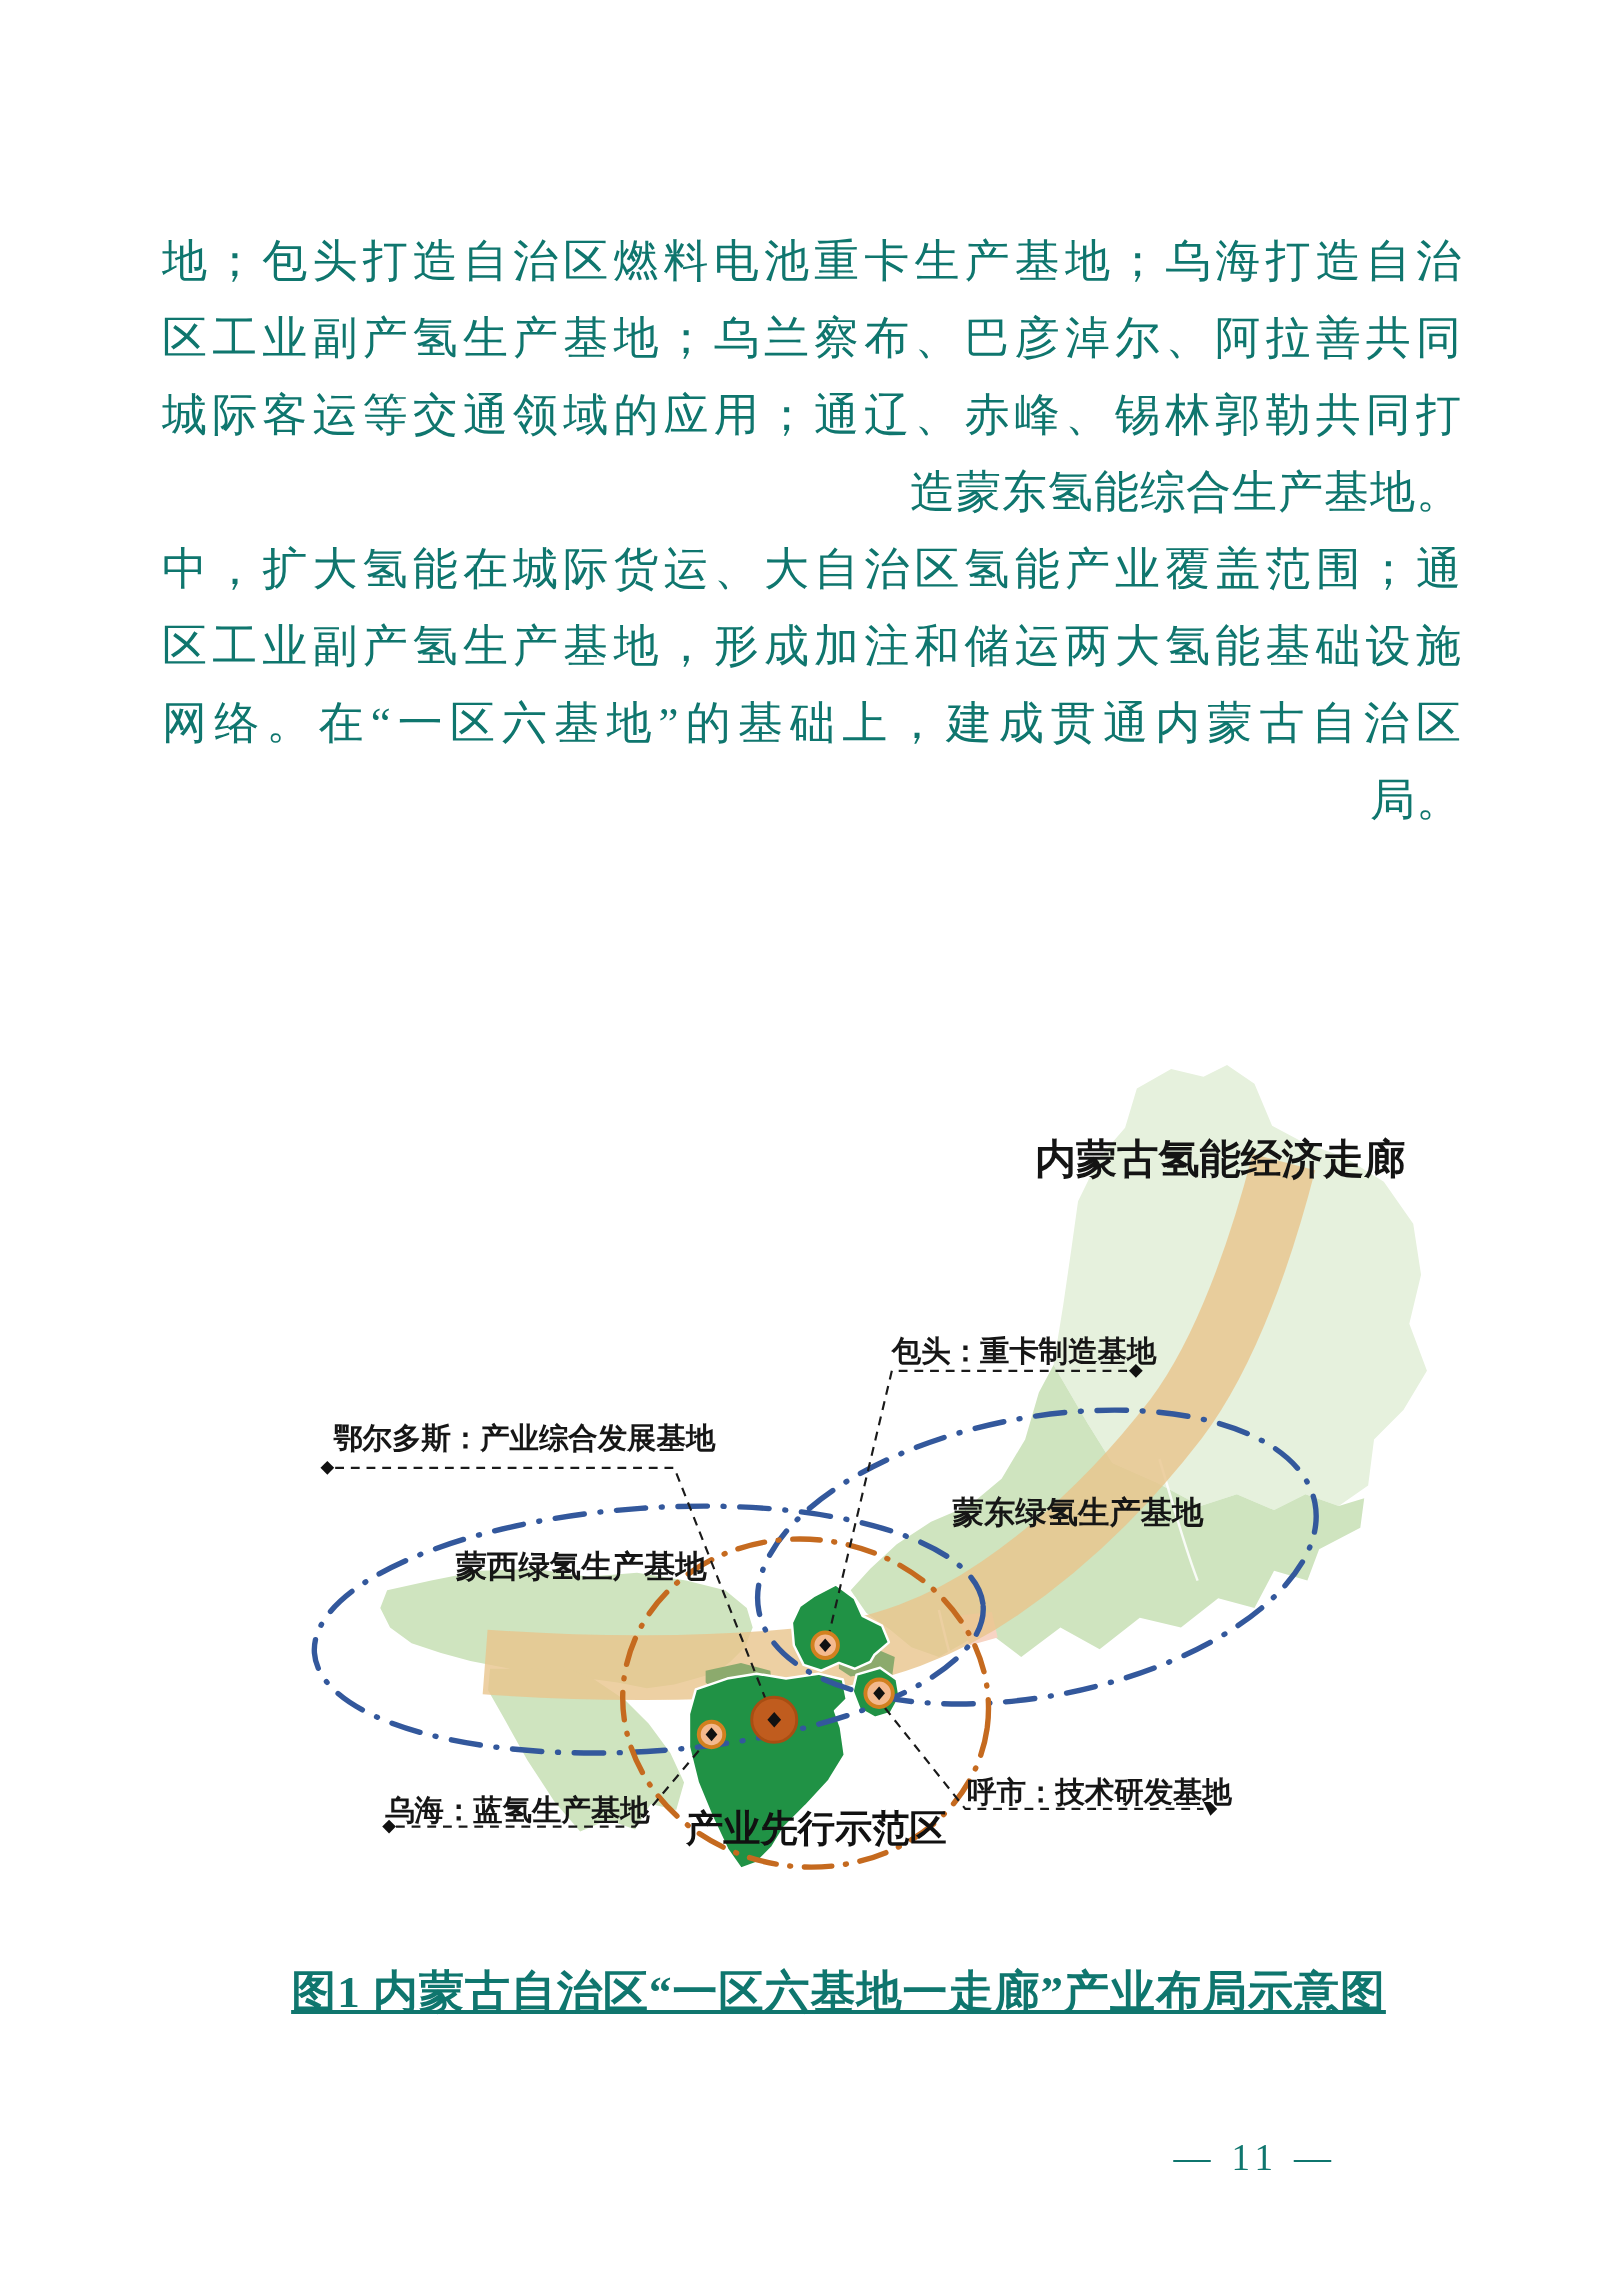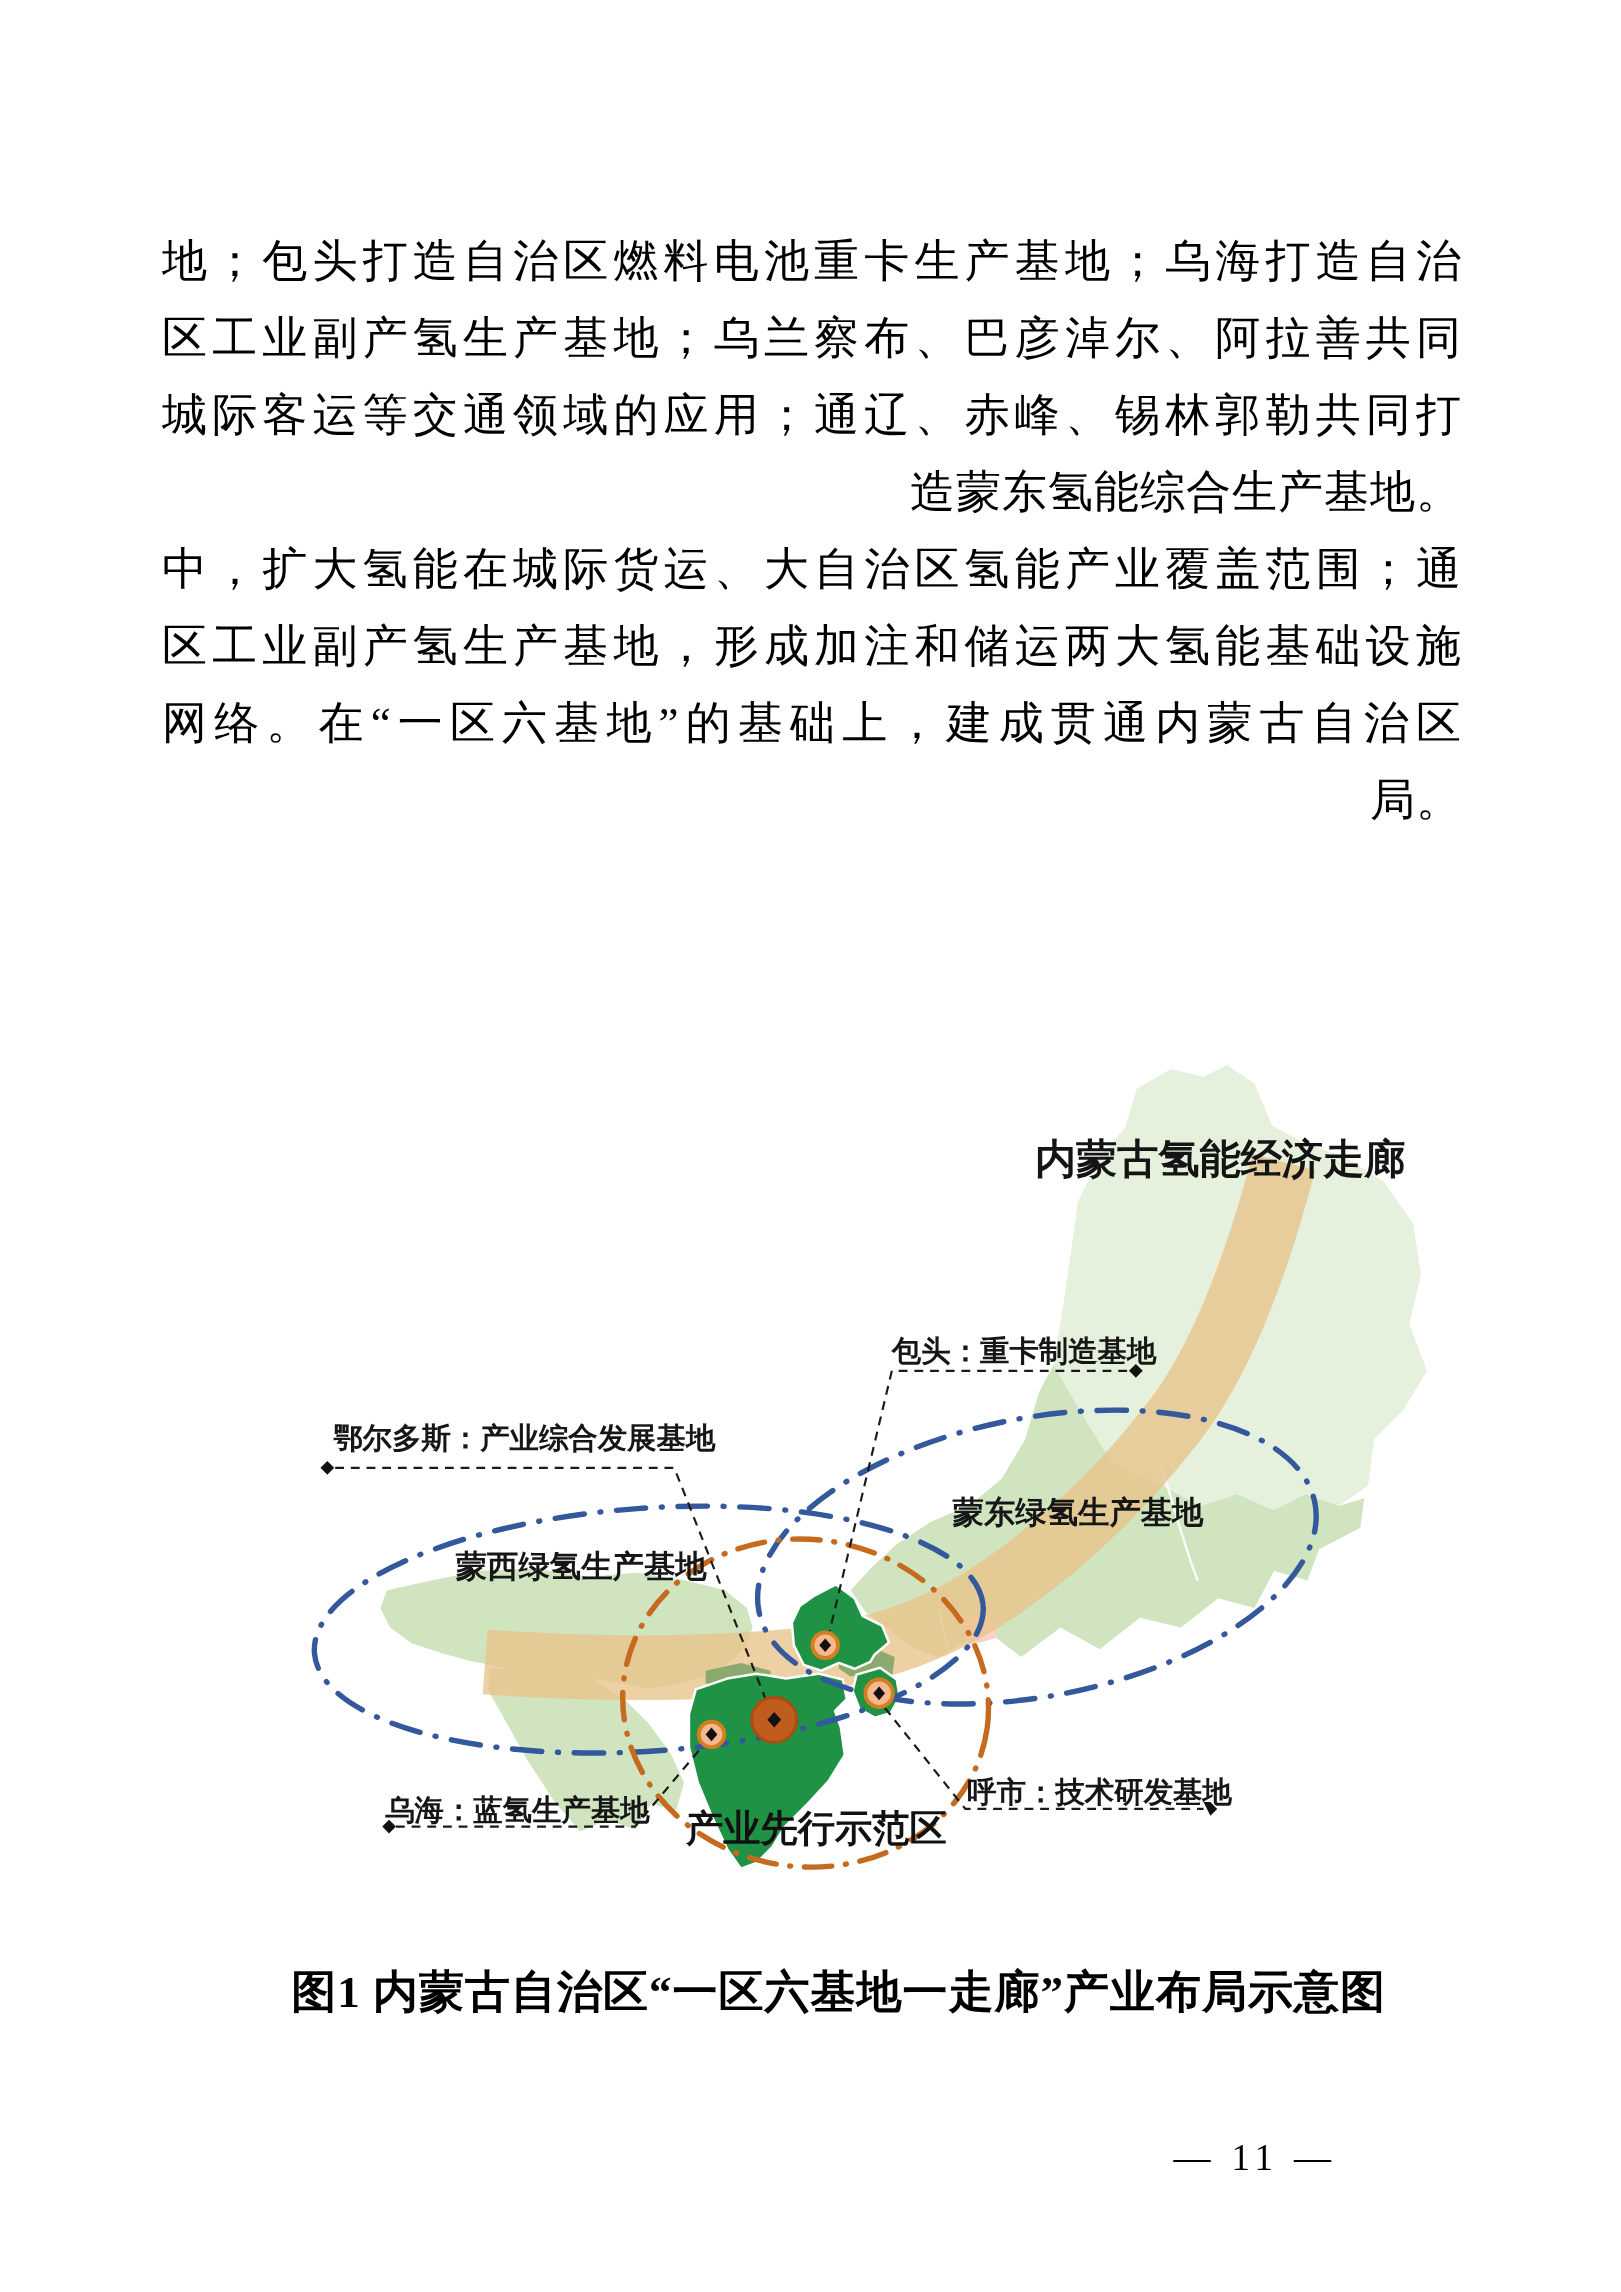--- a/index.html
+++ b/index.html
@@ -2,21 +2,21 @@
 <html><head>
 <meta charset="utf-8">
 <style>
   html,body{margin:0;padding:0;background:#888;}
   .page{
     position:relative;
     width:1621px;height:2293px;
     background:#ffffff;
     overflow:hidden;
     font-family:"Liberation Serif","DejaVu Serif",serif;
-    color:#000000;
+    color:#0f766e;
   }
   .body-text{
     position:absolute;
     left:162px;top:223px;
     width:1300px;
     font-size:45px;
     line-height:77px;
     letter-spacing:1px;
   }
   .jline{
@@ -49,20 +49,21 @@
   .map-title{
     font-family:"Liberation Sans","DejaVu Sans",sans-serif;
     font-weight:600; font-size:42px; fill:#141414;
   }
   .caption{
     position:absolute;
     left:216px; top:1962px; width:1245px;
     text-align:center;
     font-size:45px; font-weight:bold;
     letter-spacing:1px;
+    text-decoration:underline;
   }
   .pagenum{
     position:absolute;
     top:2096px; right:284px;
     font-size:37px;
     letter-spacing:5.9px;
     margin-top:40px;
   }
 </style>
 </head>

